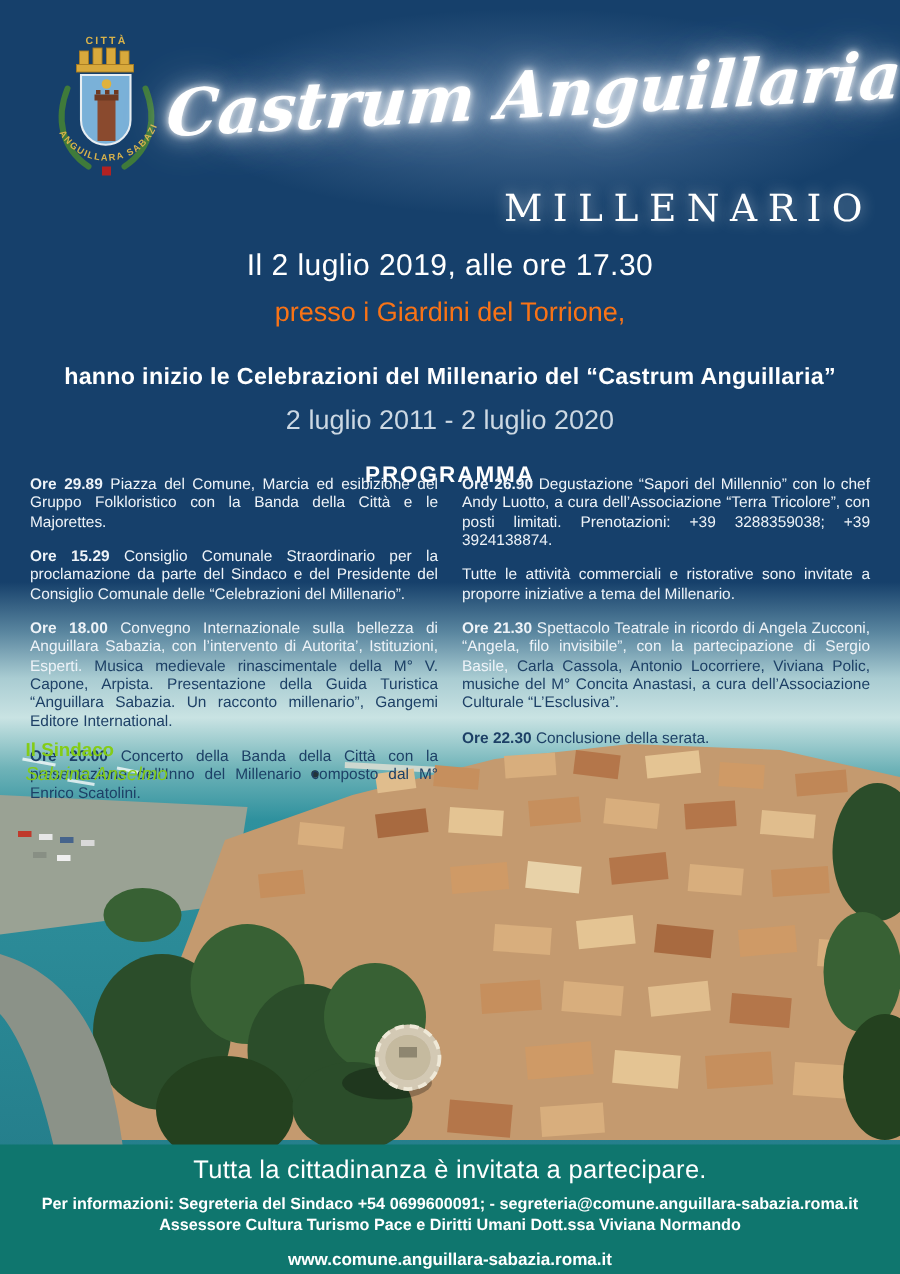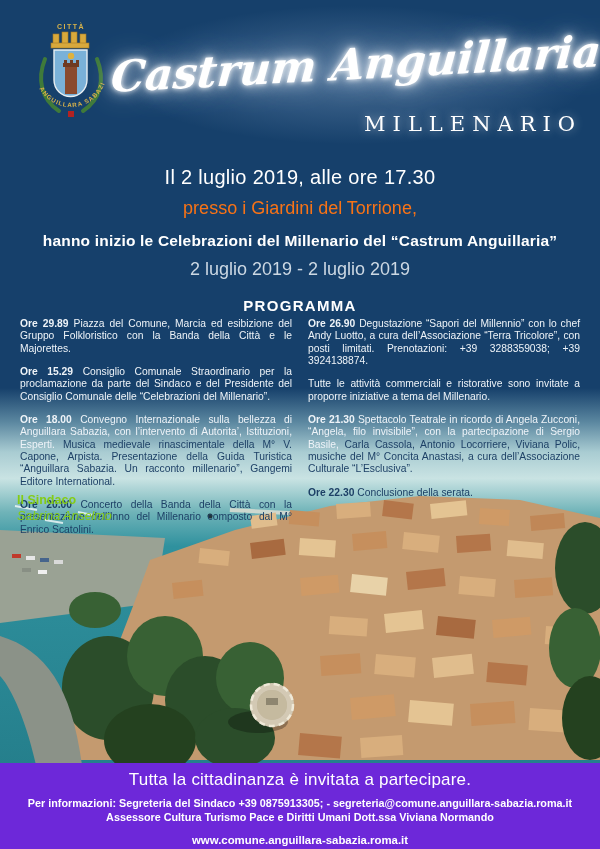--- a/index.html
+++ b/index.html
@@ -15,44 +15,44 @@
   .crest{position:absolute;left:27px;top:19px;}
   .script-title{
     position:absolute;left:128px;top:18px;width:456px;height:92px;
     display:flex;align-items:center;justify-content:center;
     font-family:"DejaVu Serif",serif;font-style:italic;font-weight:bold;
     font-size:43px;color:#ffffff;white-space:nowrap;
     transform:rotate(-3deg) skewX(-8deg);
     text-shadow:0 0 5px rgba(255,255,255,.95),0 0 14px rgba(255,255,255,.85),0 0 30px rgba(215,232,255,.7);
   }
   .millenario{
-    position:absolute;right:18px;top:112px;
-    font-family:"DejaVu Serif",serif;font-size:21px;letter-spacing:7px;
+    position:absolute;right:18px;top:124px;
+    font-family:"DejaVu Serif",serif;font-size:25px;letter-spacing:7px;
     color:#ffffff;text-shadow:0 0 10px rgba(255,255,255,.55);
   }
   
   .intro{position:absolute;top:166px;left:0;right:0;text-align:center;color:#ffffff;z-index:2;}
   .intro .l1{font-size:20px;font-weight:normal;letter-spacing:.3px;}
   .intro .l2{font-size:18px;color:#f97316;margin-top:9px;}
-  .intro .l3{font-size:15.5px;font-weight:bold;margin-top:13px;letter-spacing:.2px;}
+  .intro .l3{font-size:15.5px;font-weight:bold;margin-top:24px;letter-spacing:.2px;}
   .intro .l4{font-size:18px;color:#ccd8e3;margin-top:9px;}
   .intro .prog{font-size:15px;font-weight:bold;letter-spacing:1.3px;margin-top:17px;}
   
   .program{position:absolute;top:318px;left:20px;width:560px;display:flex;gap:16px;z-index:2;}
   .col{width:272px;color:#eef3f8;font-size:10.3px;line-height:1.2;text-align:justify;}
   .item{margin:0 0 11px 0;}
   .item b{font-weight:bold;}
   .dark, .dark-item, .dark-item b{color:#1d4066;}
   .signature{position:absolute;left:17px;top:492px;z-index:2;color:#84cc16;font-size:12.5px;line-height:1.3;}
   .signature .role{font-weight:bold;}
   .signature .name{font-style:italic;}
   
   .photo{position:absolute;left:0;top:388px;width:600px;height:377px;z-index:1;display:block;}
   
-  .footer{position:absolute;left:0;right:0;top:763px;bottom:0;background:#6d28d9;color:#ffffff;text-align:center;z-index:3;}
+  .footer{position:absolute;left:0;right:0;top:763px;bottom:0;background:#0f766e;color:#ffffff;text-align:center;z-index:3;}
   .footer .invite{font-size:17px;margin-top:7px;letter-spacing:.2px;}
   .footer .info{font-size:10.8px;font-weight:bold;line-height:1.32;margin-top:6px;}
   .footer .url{font-size:11.4px;font-weight:bold;margin-top:9px;}
 </style>
 </head>
 <body>
 
 <div class="poster">
 
   <svg class="photo" viewBox="0 0 600 377" aria-hidden="true">
@@ -187,21 +187,21 @@
       </text>
     </svg>
     <div class="script-title">Castrum Anguillaria</div>
     <div class="millenario">MILLENARIO</div>
   </div>
 
   <div class="intro">
     <div class="l1">Il 2 luglio 2019, alle ore 17.30</div>
     <div class="l2">presso i Giardini del Torrione,</div>
     <div class="l3">hanno inizio le Celebrazioni del Millenario del “Castrum Anguillaria”</div>
-    <div class="l4">2 luglio 2019 - 2 luglio 2019</div>
+    <div class="l4">2 luglio 2011 - 2 luglio 2020</div>
     <div class="prog">PROGRAMMA</div>
   </div>
 
   <div class="program">
     <div class="col">
       <p class="item">
         <b>Ore 29.89</b>
         <span>Piazza del Comune, Marcia ed esibizione del Gruppo Folkloristico con la Banda della Città e le Majorettes.</span>
       </p>
       <p class="item">
@@ -239,19 +239,19 @@
   </div>
 
   <div class="signature">
     <div class="role">Il Sindaco</div>
     <div class="name">Sabrina Anselmo</div>
   </div>
 
   <div class="footer">
     <div class="invite">Tutta la cittadinanza è invitata a partecipare.</div>
     <div class="info">
-      <div>Per informazioni: Segreteria del Sindaco +39 0875913305; - segreteria@comune.anguillara-sabazia.roma.it</div>
+      <div>Per informazioni: Segreteria del Sindaco +54 0699600091; - segreteria@comune.anguillara-sabazia.roma.it</div>
       <div>Assessore Cultura Turismo  Pace e Diritti Umani Dott.ssa Viviana Normando</div>
     </div>
     <div class="url">www.comune.anguillara-sabazia.roma.it</div>
   </div>
 
 </div>
 
 </body></html>

